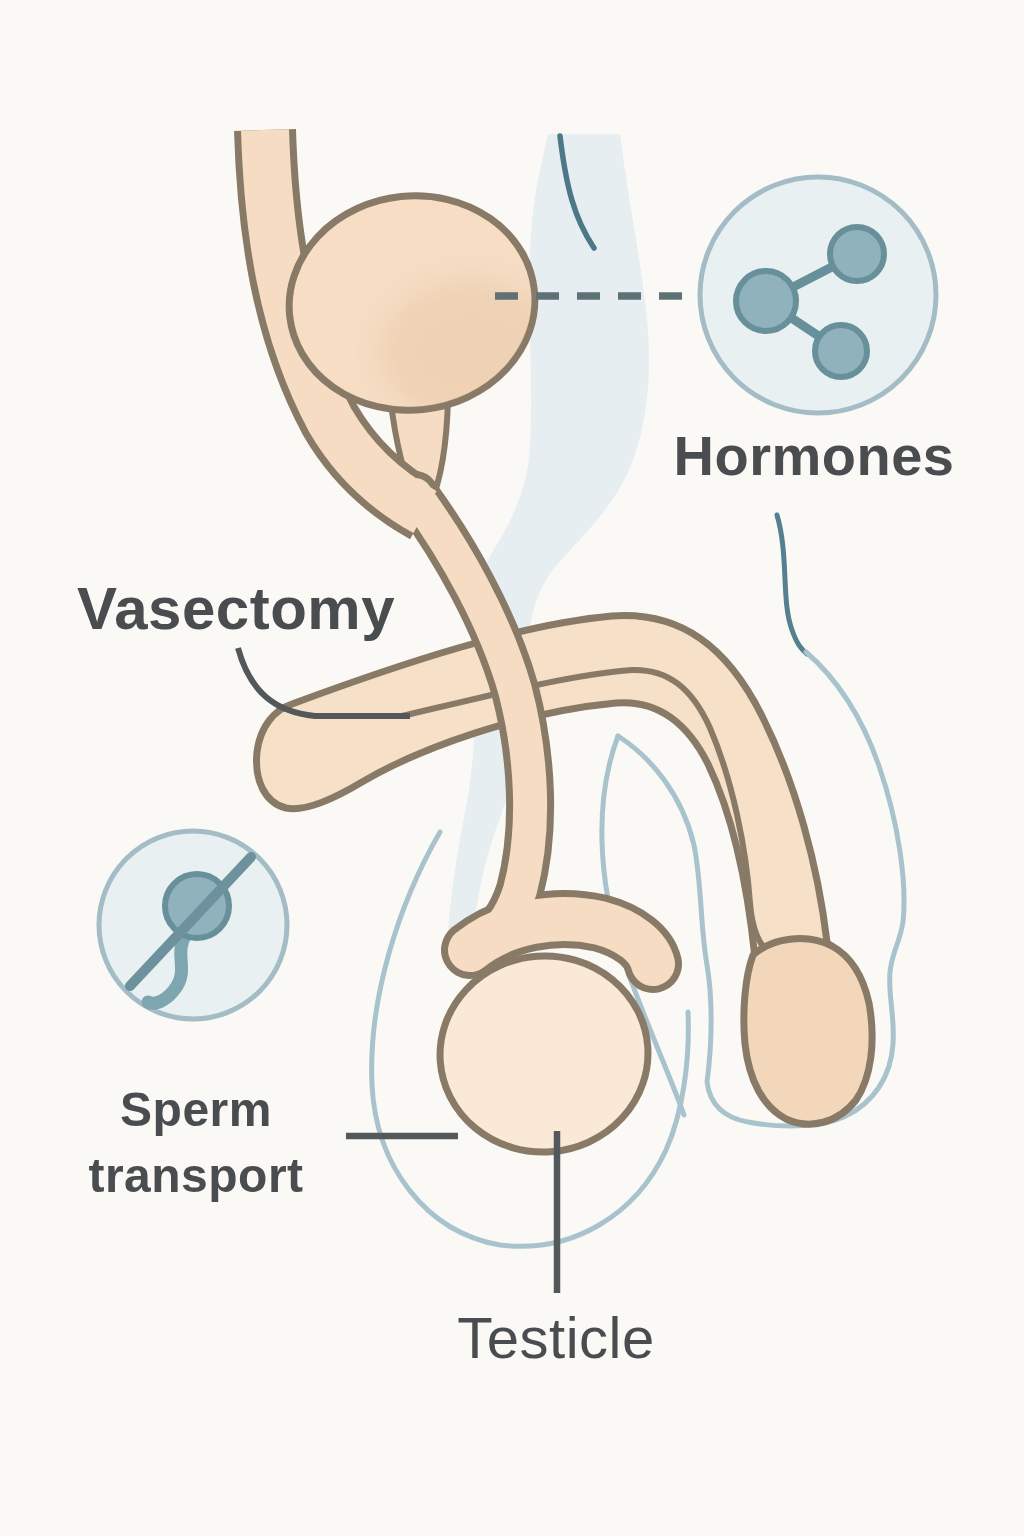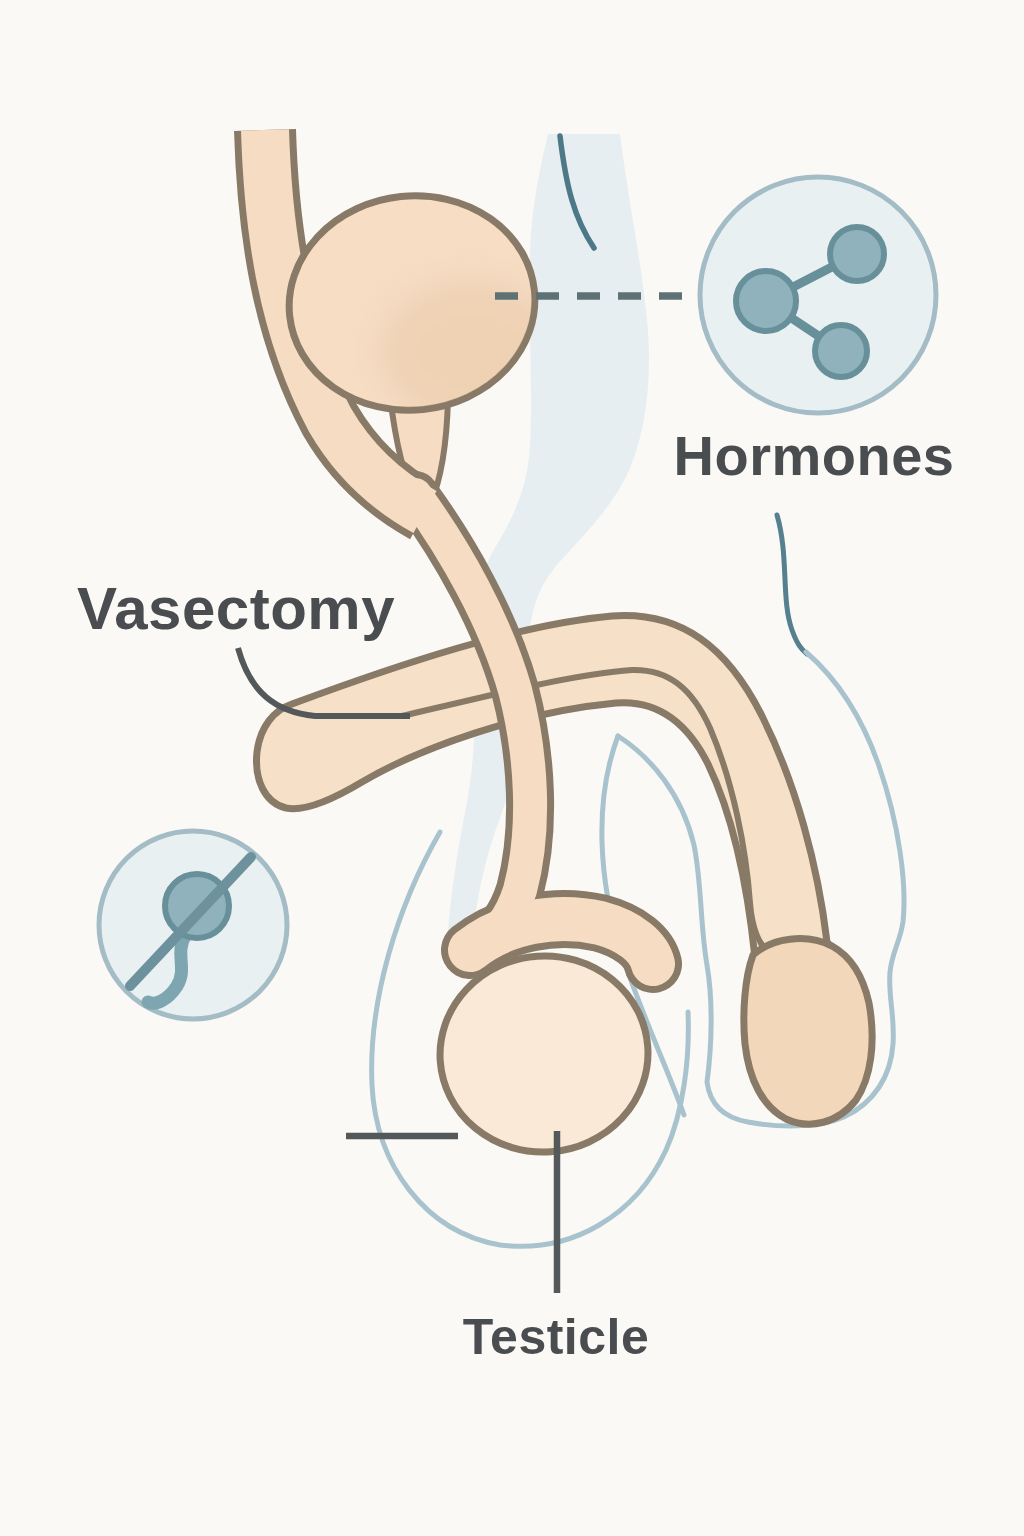--- a/index.html
+++ b/index.html
@@ -11,21 +11,21 @@
   }
   .stage svg { position: absolute; left: 0; top: 0; }
   .lbl {
     position: absolute; color: #4a4d4f; white-space: nowrap;
     transform: translate(-50%, -50%); text-align: center;
     letter-spacing: 0.5px;
   }
   .lbl-hormones  { left: 814px; top: 455px; font-size: 56px; font-weight: 600; }
   .lbl-vasectomy { left: 236px; top: 608px; font-size: 60px; font-weight: 700; text-align: center; }
   .lbl-sperm     { left: 196px; top: 1143px; font-size: 48px; font-weight: 600; line-height: 66px; }
-  .lbl-testicle  { left: 556px; top: 1337px; font-size: 50px; font-weight: 700; }
+  .lbl-testicle  { left: 556px; top: 1337px; font-size: 58px; font-weight: 400; }
 </style>
 </head>
 <body>
 
 <div class="stage">
 
   <svg viewBox="0 0 1024 1536" width="1024" height="1536">
     <defs>
       <clipPath id="bladderClip">
         <ellipse cx="412" cy="303" rx="120" ry="104" transform="rotate(-6 412 303)"></ellipse>
@@ -144,16 +144,18 @@
     <path d="M 238 648 C 250 692 275 712 315 716 L 410 716" fill="none" stroke="#53585a" stroke-width="6" stroke-linecap="butt"></path>
     <path d="M 346 1136 L 458 1136" fill="none" stroke="#53585a" stroke-width="6.5"></path>
     <path d="M 557 1131 L 557 1293" fill="none" stroke="#53585a" stroke-width="6.5"></path>
   </svg>
 
   <div class="lbl lbl-hormones">Hormones</div>
 
   <div class="lbl lbl-vasectomy">Vasectomy</div>
 
   <div class="lbl lbl-sperm">
+    <div>Sperm</div>
+    <div>transport</div>
   </div>
 
   <div class="lbl lbl-testicle">Testicle</div>
 </div>
 
 </body></html>

